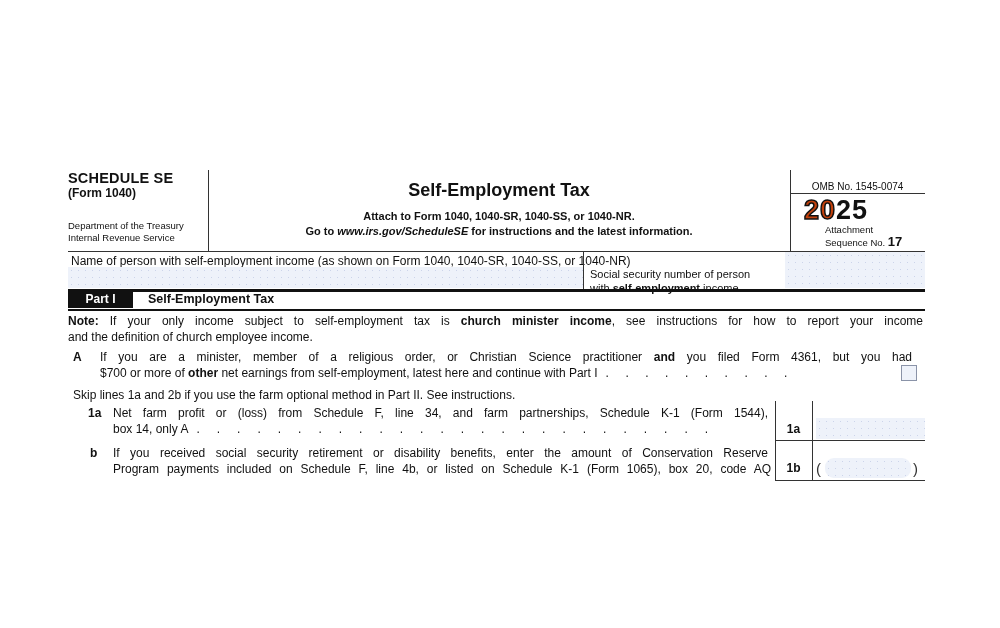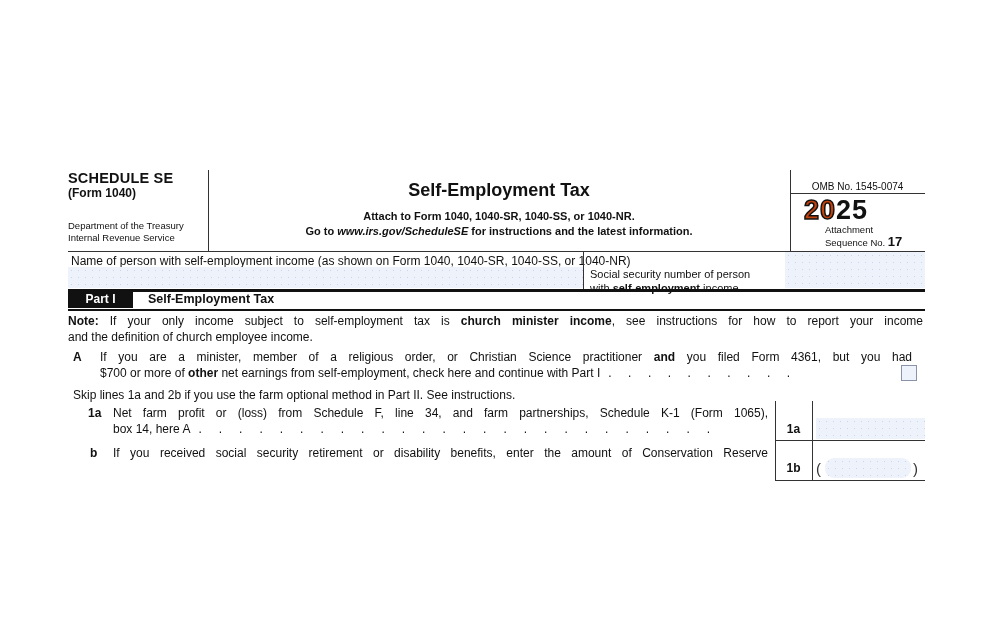--- a/index.html
+++ b/index.html
@@ -112,36 +112,37 @@
     <div class="abs body-txt just" style="left:0;top:143px;width:855px;">
       <span class="b">Note:</span><span> If your only income subject to self-employment tax is </span><span class="b">church minister income</span><span>, see instructions for how to report your income</span>
     </div>
     <div class="abs body-txt" style="left:0;top:159px;">and the definition of church employee income.</div>
 
     <div class="abs body-txt b" style="left:5px;top:179px;">A</div>
     <div class="abs body-txt just" style="left:32px;top:179px;width:812px;">
       <span>If you are a minister, member of a religious order, or Christian Science practitioner </span><span class="b">and</span><span> you filed Form 4361, but you had</span>
     </div>
     <div class="abs body-txt" style="left:32px;top:195px;">
-      <span>$700 or more of </span><span class="b">other</span><span> net earnings from self-employment, check here and continue with Part I</span><span class="leader">..........</span>
+      <span>$700 or more of </span><span class="b">other</span><span> net earnings from self-employment, latest here and continue with Part I</span><span class="leader">..........</span>
     </div>
     <div class="checkbox" style="left:833px;top:195px;"></div>
 
     <div class="abs body-txt" style="left:5px;top:217px;">Skip lines 1a and 2b if you use the farm optional method in Part II. See instructions.</div>
 
     <div class="abs body-txt rownum" style="left:20px;top:235px;">1a</div>
-    <div class="abs body-txt just" style="left:45px;top:235px;width:655px;">Net farm profit or (loss) from Schedule F, line 34, and farm partnerships, Schedule K-1 (Form 1065),</div>
+    <div class="abs body-txt just" style="left:45px;top:235px;width:655px;">Net farm profit or (loss) from Schedule F, line 34, and farm partnerships, Schedule K-1 (Form 1544),</div>
     <div class="abs body-txt" style="left:45px;top:251px;">
-      <span>box 14, here A</span><span class="leader-wide">..........................</span>
+      <span>box 14, only A</span><span class="leader-wide">..........................</span>
     </div>
     <div class="abs amt-label" style="left:707px;top:252px;">1a</div>
     <div class="abs shade" style="left:748px;top:248px;width:109px;height:21px;"></div>
 
     <div class="abs body-txt rownum" style="left:22px;top:275px;">b</div>
     <div class="abs body-txt just" style="left:45px;top:275px;width:655px;">If you received social security retirement or disability benefits, enter the amount of Conservation Reserve</div>
+    <div class="abs body-txt just" style="left:45px;top:291px;width:658px;">Program payments included on Schedule F, line 4b, or listed on Schedule K-1 (Form 1065), box 20, code AQ</div>
     <div class="abs amt-label" style="left:707px;top:291px;">1b</div>
     <div class="abs paren" style="left:748px;top:290px;">(</div>
     <div class="abs shade" style="left:757px;top:288px;width:86px;height:20px;border-radius:9px;"></div>
     <div class="abs paren" style="left:845px;top:290px;">)</div>
 
     <div class="vline" style="left:707px;top:231px;height:80px;"></div>
     <div class="vline" style="left:744px;top:231px;height:80px;"></div>
     <div class="hline" style="left:707px;top:270px;width:150px;"></div>
     <div class="hline" style="left:707px;top:310px;width:150px;"></div>
 

